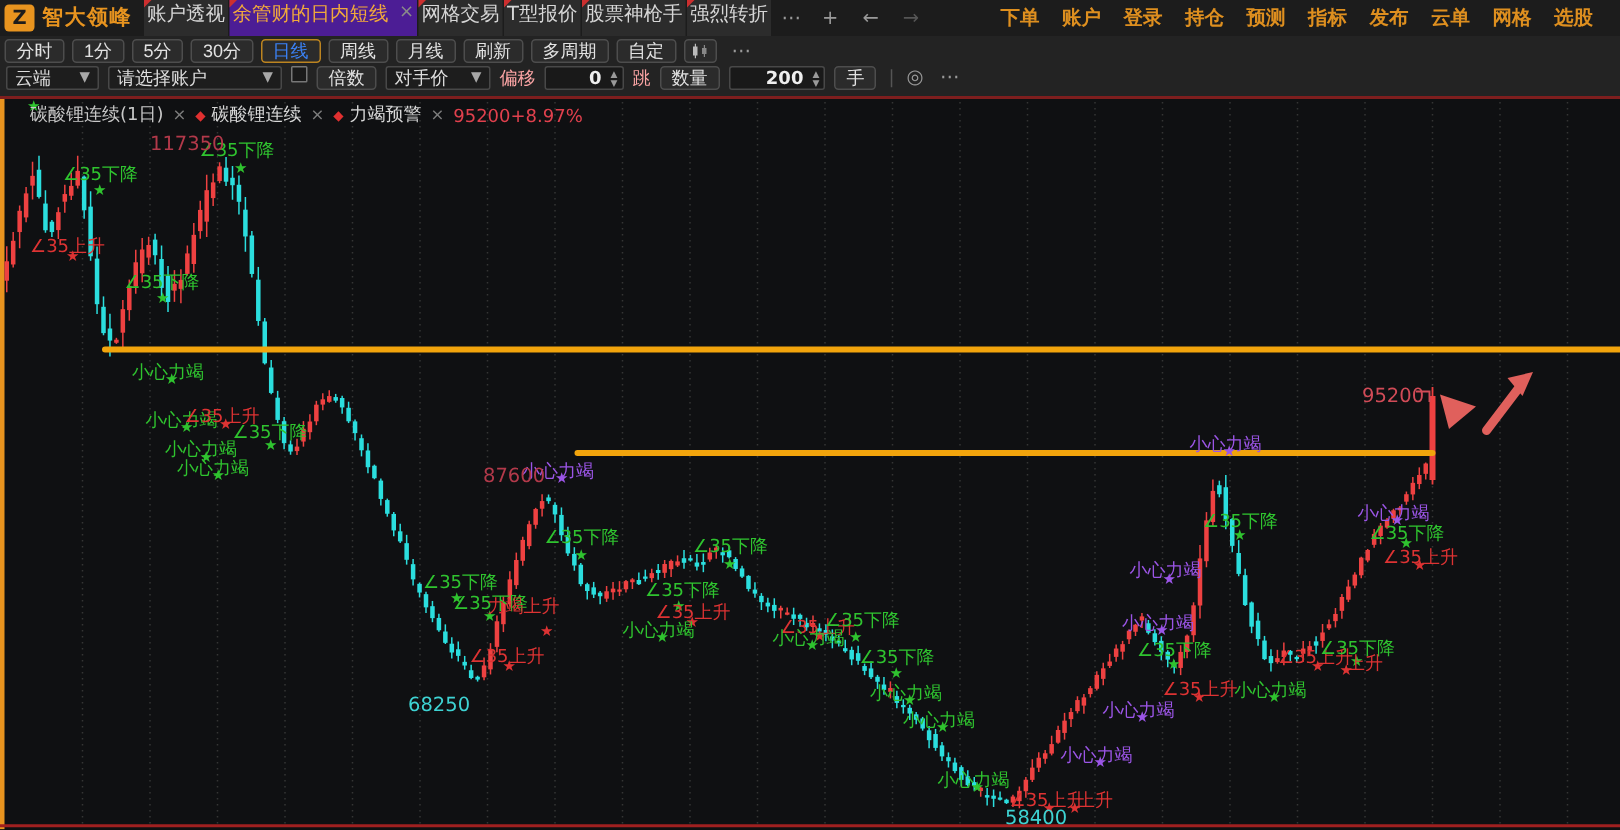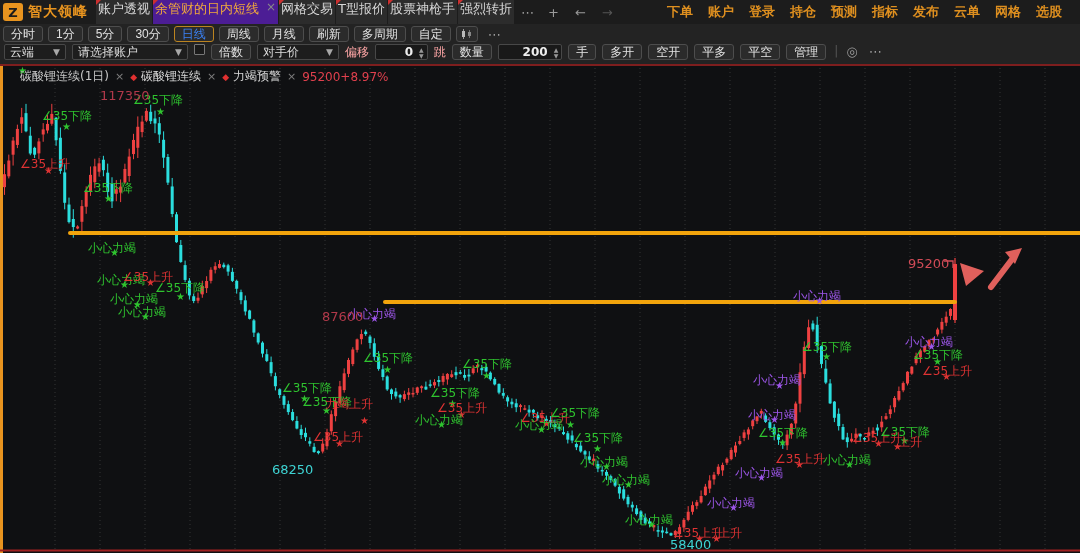--- a/index.html
+++ b/index.html
@@ -135,21 +135,21 @@
   <div class="select" style="width:62px">
     <span>云端</span>
     <span class="caret">▼</span>
   </div>
   <div class="select" style="width:116px">
     <span>请选择账户</span>
     <span class="caret">▼</span>
   </div>
   <div class="checkbox"></div>
   <button class="btn">倍数</button>
-  <div class="select" style="width:82px">
+  <div class="select" style="width:70px">
     <span>对手价</span>
     <span class="caret">▼</span>
   </div>
   <span class="lbl">偏移</span>
   <div class="num-input">
     <span class="num-val">0</span>
     <span class="spinner">
         <span>▲</span>
         <span>▼</span>
       </span>
@@ -157,27 +157,20 @@
   <span class="lbl">跳</span>
   <button class="btn">数量</button>
   <div class="num-input">
     <span class="num-val" style="min-width:52px">200</span>
     <span class="spinner">
         <span>▲</span>
         <span>▼</span>
       </span>
   </div>
   <button class="btn">手</button>
-  <span id="orderBtns" style="display:flex;gap:6px">
-      <button class="btn">多开</button>
-      <button class="btn">空开</button>
-      <button class="btn">平多</button>
-      <button class="btn">平空</button>
-      <button class="btn">管理</button>
-    </span>
   <span class="vsep">|</span>
   <span class="target-ic">◎</span>
   <span class="more-dots">⋯</span>
 </div>
 
 <div class="chart-area">
   <div class="chart-header">
     <span class="ch-name">碳酸锂连续(1日)</span>
     <span class="ch-x">×</span>
     <span class="ch-ind">

